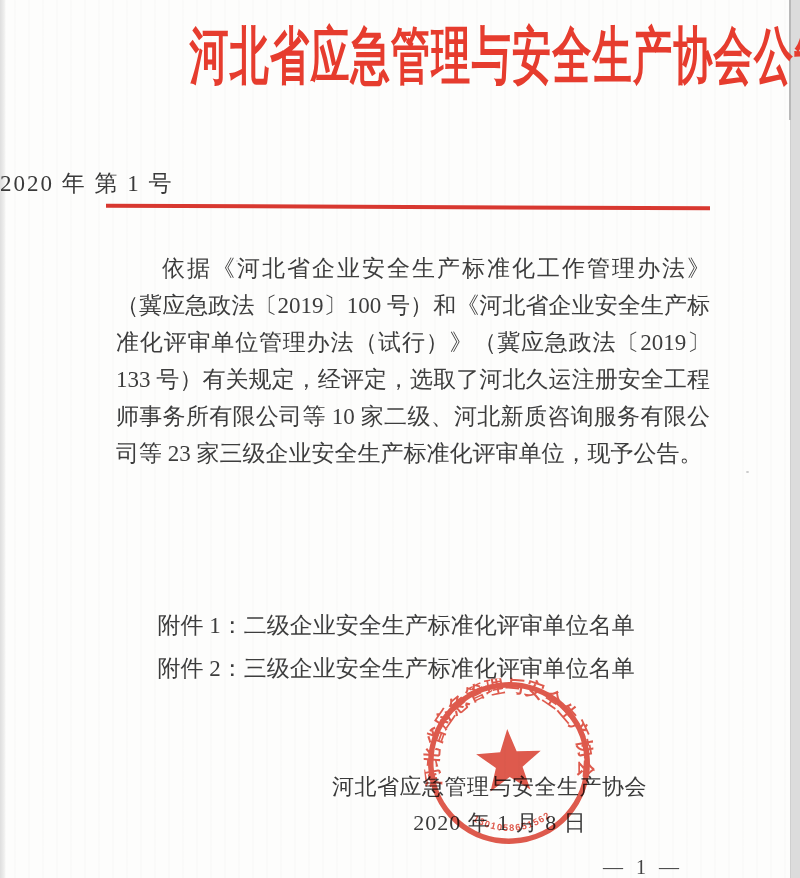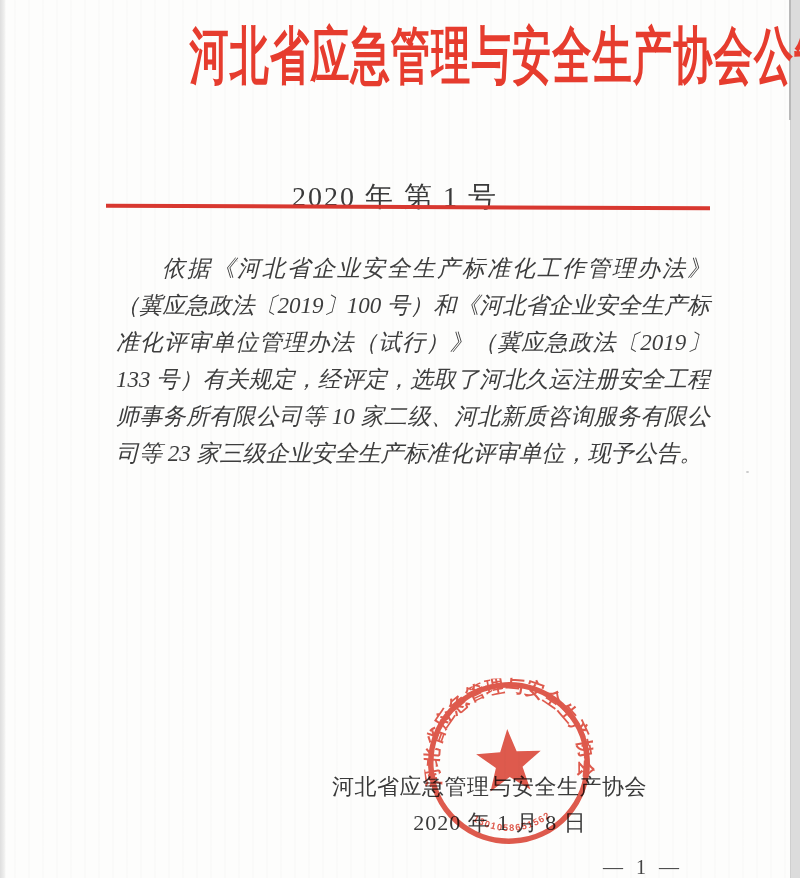--- a/index.html
+++ b/index.html
@@ -48,42 +48,39 @@
   }
   .title-inner {
     display: inline-block;
     transform: scaleX(0.63);
     transform-origin: 50% 50%;
     letter-spacing: 2px;
   }
   .doc-number {
     position: absolute;
     top: 168px; left: 0; right: 10px;
-    text-align: center;
-    font-size: 28px;
+    font-size: 23px;
     letter-spacing: 2px;
     color: #3a3a3a;
-    margin-top: 10px;
   }
   .red-rule {
     position: absolute;
     top: 205px; left: 106px;
     width: 604px; height: 4px;
     background: #d83830;
     transform: rotate(0.25deg);
   }
   .body-text {
     position: absolute;
     top: 250px; left: 116px;
     width: 594px;
     font-size: 23px;
     line-height: 37px;
     text-align: justify;
     color: #3d3d3d;
-    font-style: italic;
   }
   .body-text p {
     margin: 0;
     text-indent: 2em;
   }
   .attachments {
     position: absolute;
     top: 604px; left: 116px;
     width: 594px;
     font-size: 23px;
@@ -144,20 +141,24 @@
   </div>
 
   <div class="doc-number">2020 年 第 1 号</div>
 
   <div class="red-rule"></div>
 
   <div class="body-text">
     <p>依据《河北省企业安全生产标准化工作管理办法》（冀应急政法〔2019〕100 号）和《河北省企业安全生产标准化评审单位管理办法（试行）》（冀应急政法〔2019〕133 号）有关规定，经评定，选取了河北久运注册安全工程师事务所有限公司等 10 家二级、河北新质咨询服务有限公司等 23 家三级企业安全生产标准化评审单位，现予公告。</p>
   </div>
 
+  <div class="attachments">
+    <div class="attachment-line">附件 1：二级企业安全生产标准化评审单位名单</div>
+    <div class="attachment-line">附件 2：三级企业安全生产标准化评审单位名单</div>
+  </div>
 
   <div class="signature-org">河北省应急管理与安全生产协会</div>
   <div class="signature-date">2020 年 1 月 8 日</div>
 
   <svg class="seal" viewBox="0 0 200 200" aria-hidden="true">
     <defs>
       <path id="sealTopArc" d="M 23.9 135.5 A 84 84 0 1 1 176.1 135.5" fill="none"></path>
       <path id="sealBottomArc" d="M 38.7 151.4 A 80 80 0 0 0 161.3 151.4" fill="none"></path>
     </defs>
     <circle cx="100" cy="100" r="92" fill="none" stroke="#dc4435" stroke-width="6.5"></circle>

